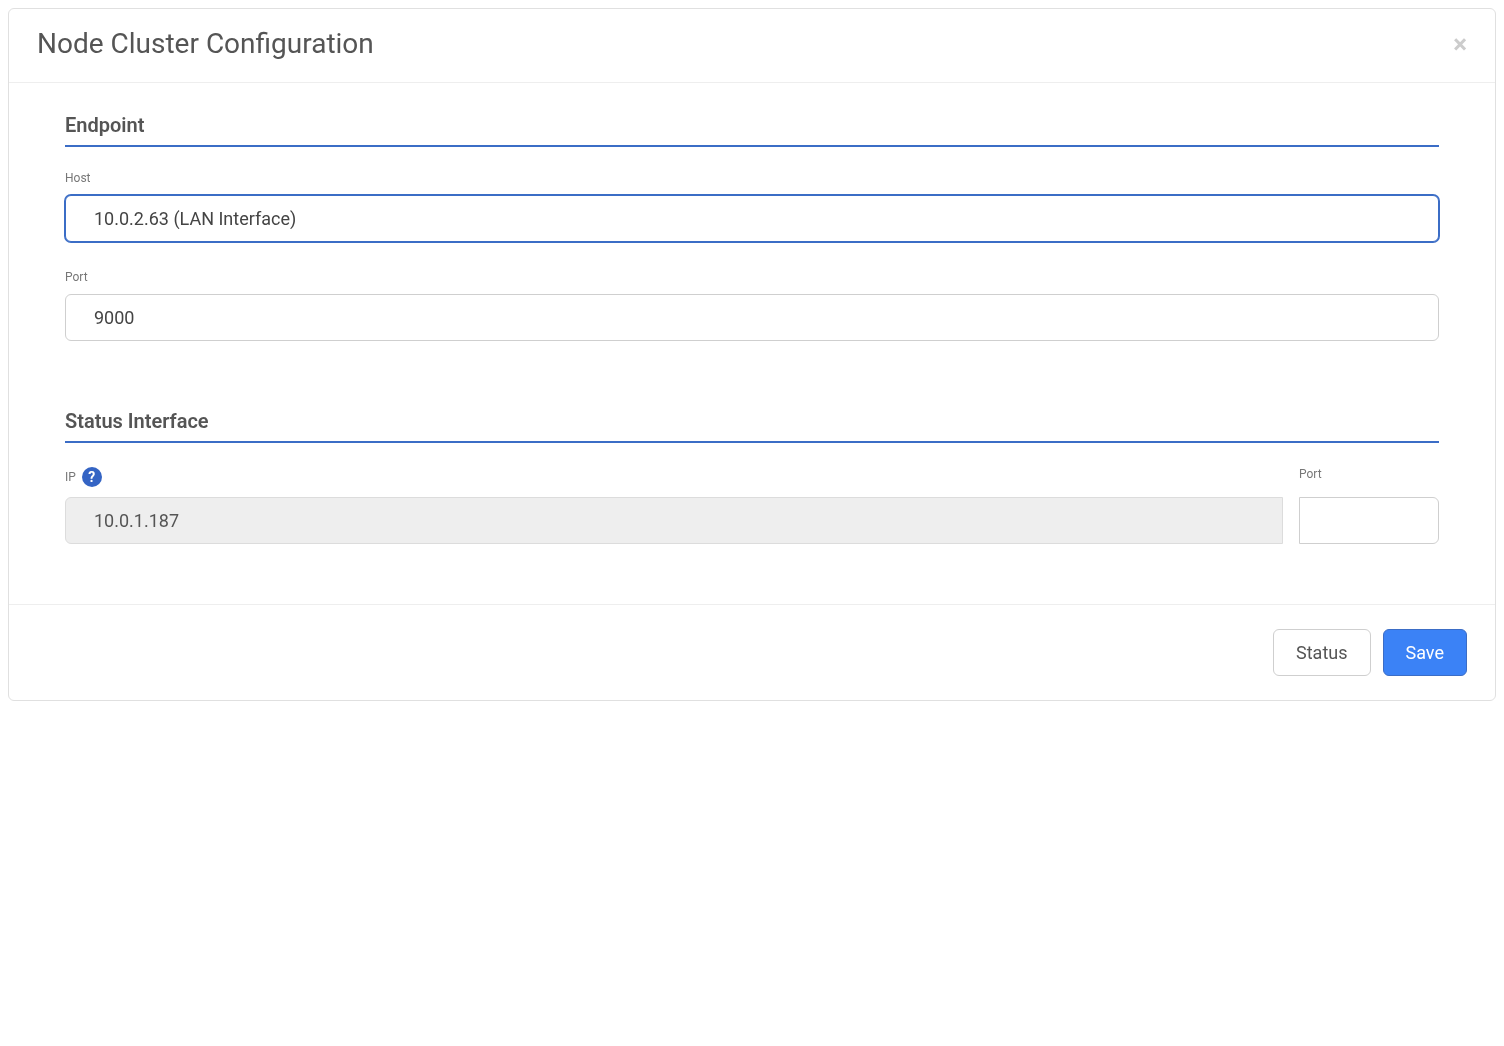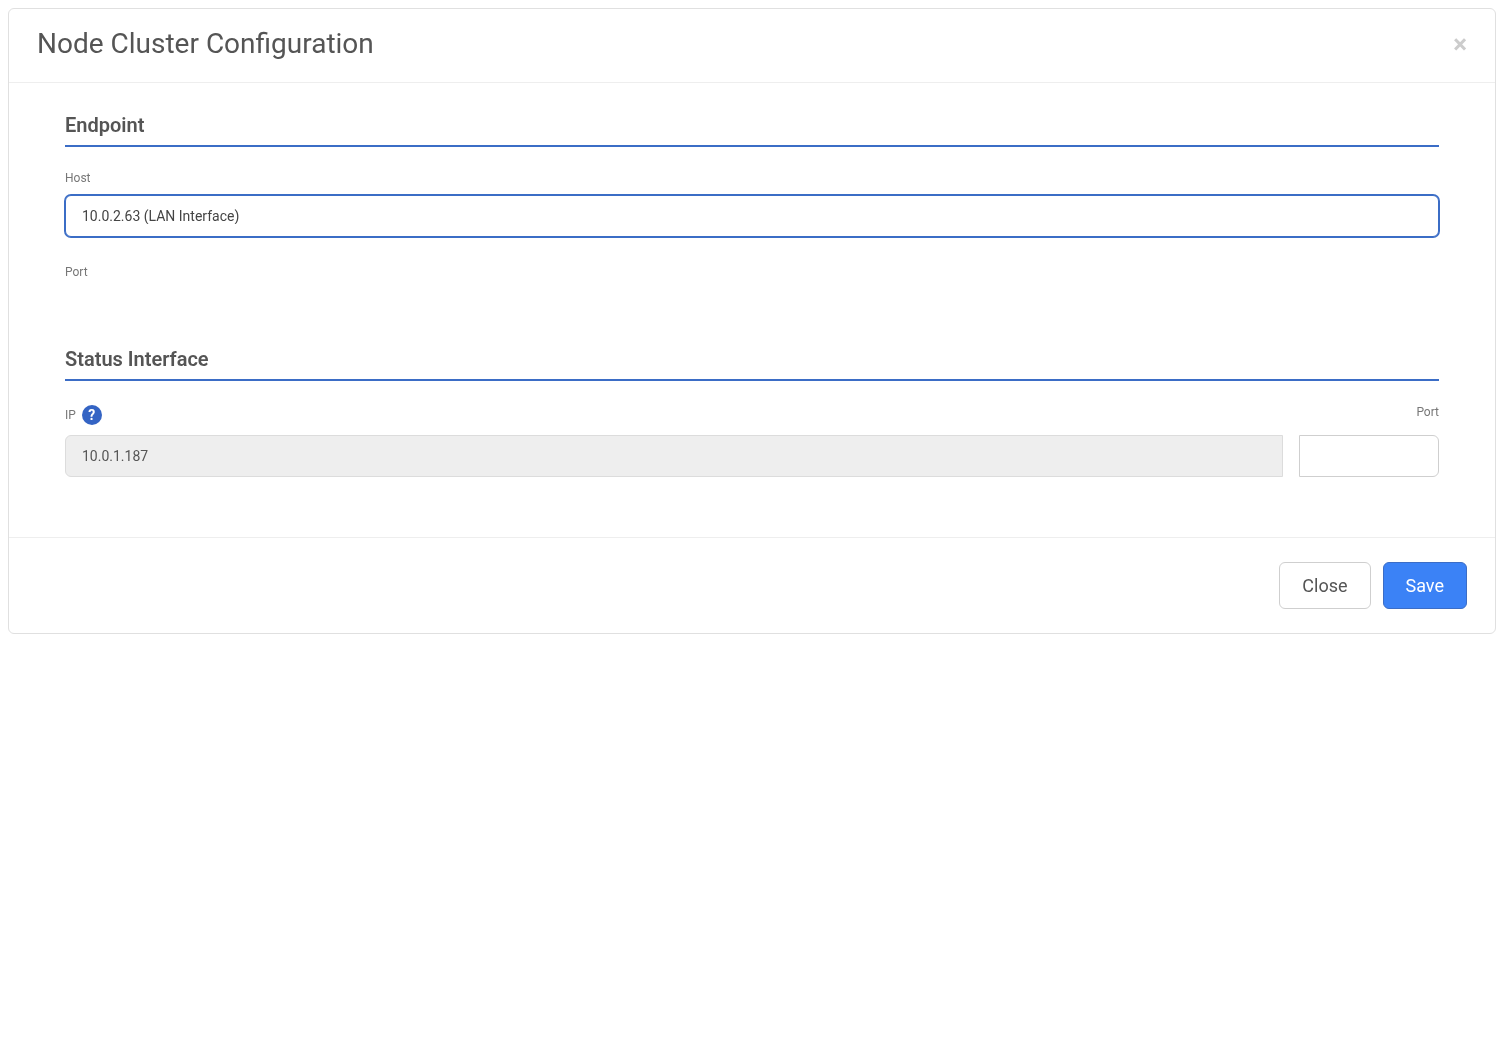--- a/index.html
+++ b/index.html
@@ -53,22 +53,22 @@
       margin-bottom: 28px;
     }
     .form-label {
       display: block;
       font-size: 12px;
       color: #777;
       margin-bottom: 10px;
     }
     .form-input {
       width: 100%;
-      padding: 12px 16px;
-      font-size: 14px;
+      padding: 12px 28px;
+      font-size: 18px;
       border: 1px solid #cfcfcf;
       border-radius: 6px;
       color: #444;
       font-family: inherit;
       outline: none;
     }
     .form-input.focused {
       border-color: #3b6dc6;
       box-shadow: 0 0 0 1px #3b6dc6;
     }
@@ -95,21 +95,20 @@
       border-top-right-radius: 0;
       border-bottom-right-radius: 0;
     }
     .col-port .form-input {
       border-top-left-radius: 0;
       border-bottom-left-radius: 0;
     }
     .label-row {
       display: flex;
       margin-bottom: 10px;
-      text-align: right;
     }
     .label-row .form-label {
       margin-bottom: 0;
     }
     .label-ip {
       flex: 1;
       display: flex;
       align-items: center;
       gap: 6px;
     }
@@ -169,20 +168,21 @@
 
     <div class="section-title">Endpoint</div>
 
     <div class="form-group">
       <label class="form-label">Host</label>
       <input type="text" class="form-input focused" value="10.0.2.63 (LAN Interface)" style="">
     </div>
 
     <div class="form-group">
       <label class="form-label">Port</label>
+      <input type="text" class="form-input" value="9000" style="">
     </div>
 
     <div class="section-gap"></div>
 
     <div class="section-title">Status Interface</div>
 
     <div class="label-row">
       <div class="label-ip">
         <span class="form-label">IP</span>
         <span class="help-icon">?</span>
@@ -197,17 +197,17 @@
         <input type="text" class="form-input readonly" readonly="" value="10.0.1.187" style="">
       </div>
       <div class="col-port">
         <input type="text" class="form-input" value="" style="">
       </div>
     </div>
 
   </div>
 
   <div class="modal-footer">
-    <button class="btn btn-default">Close</button>
+    <button class="btn btn-default">Status</button>
     <button class="btn btn-primary">Save</button>
   </div>
 
 </div>
 
 </body></html>

